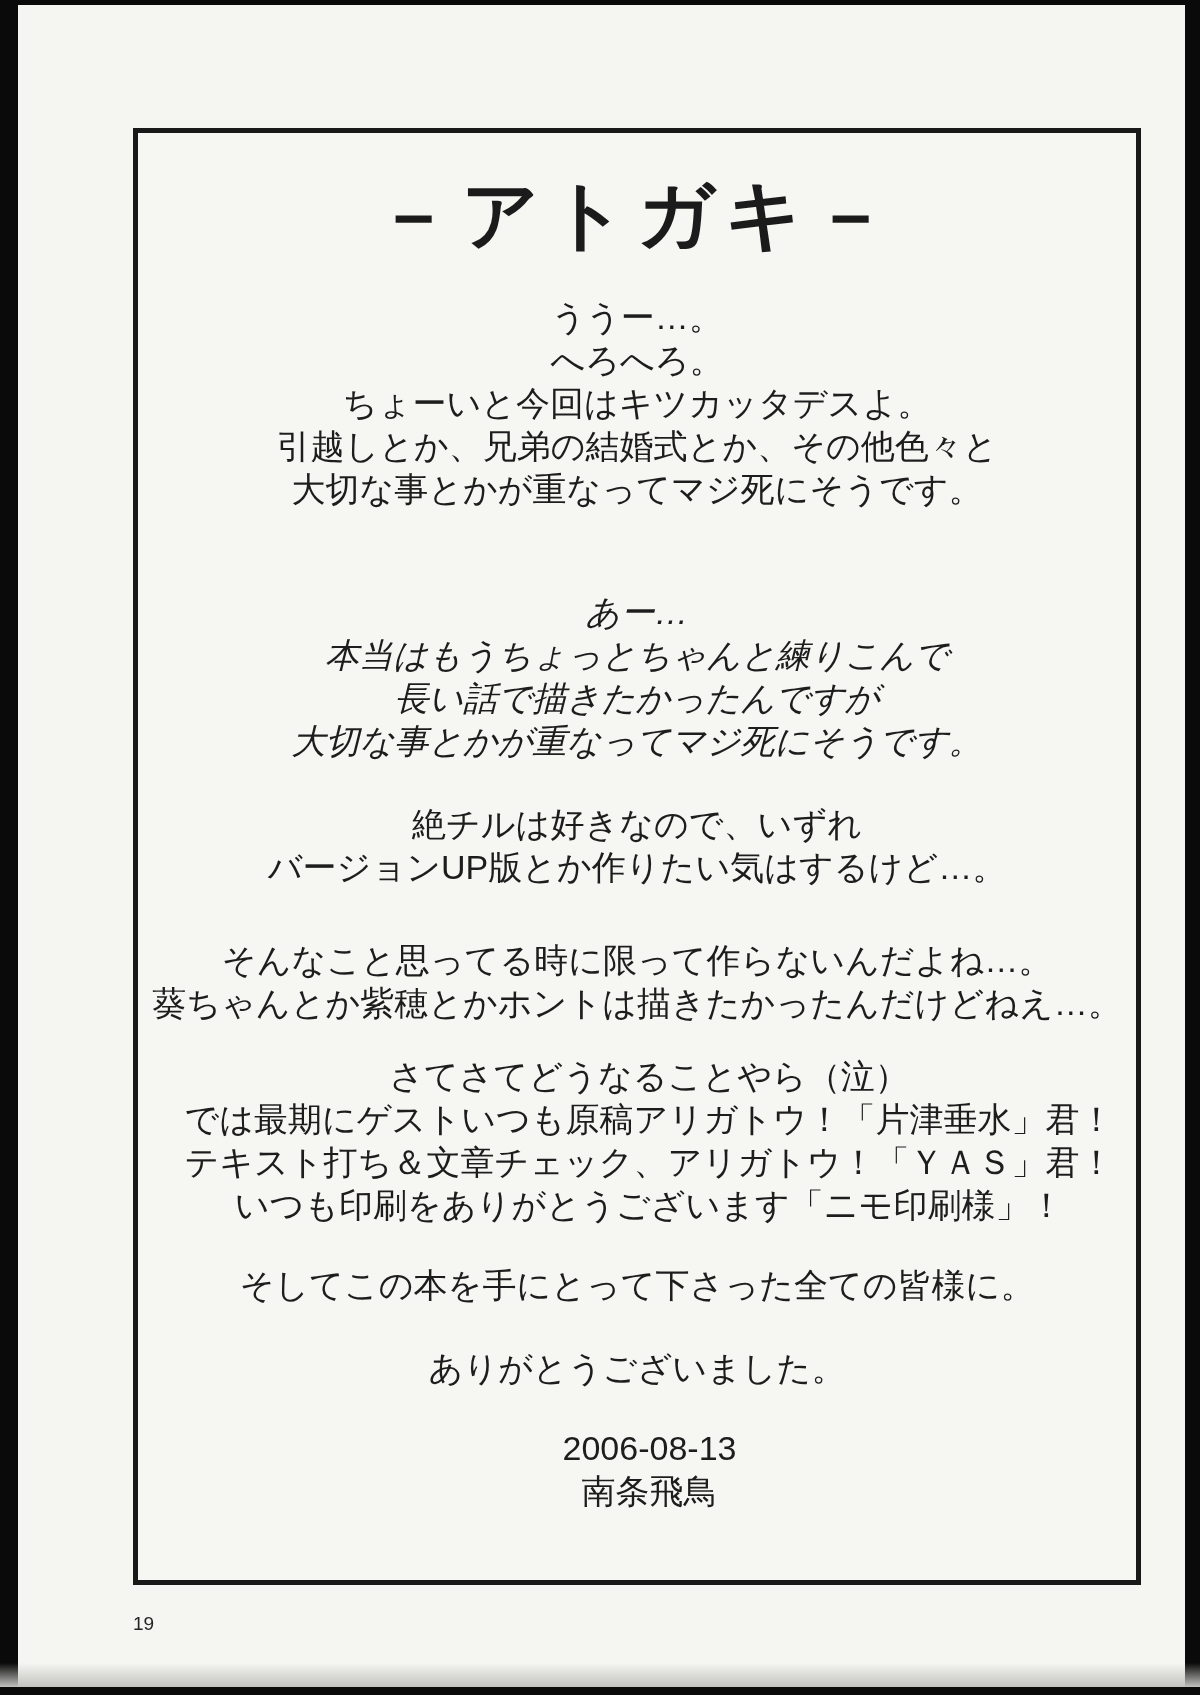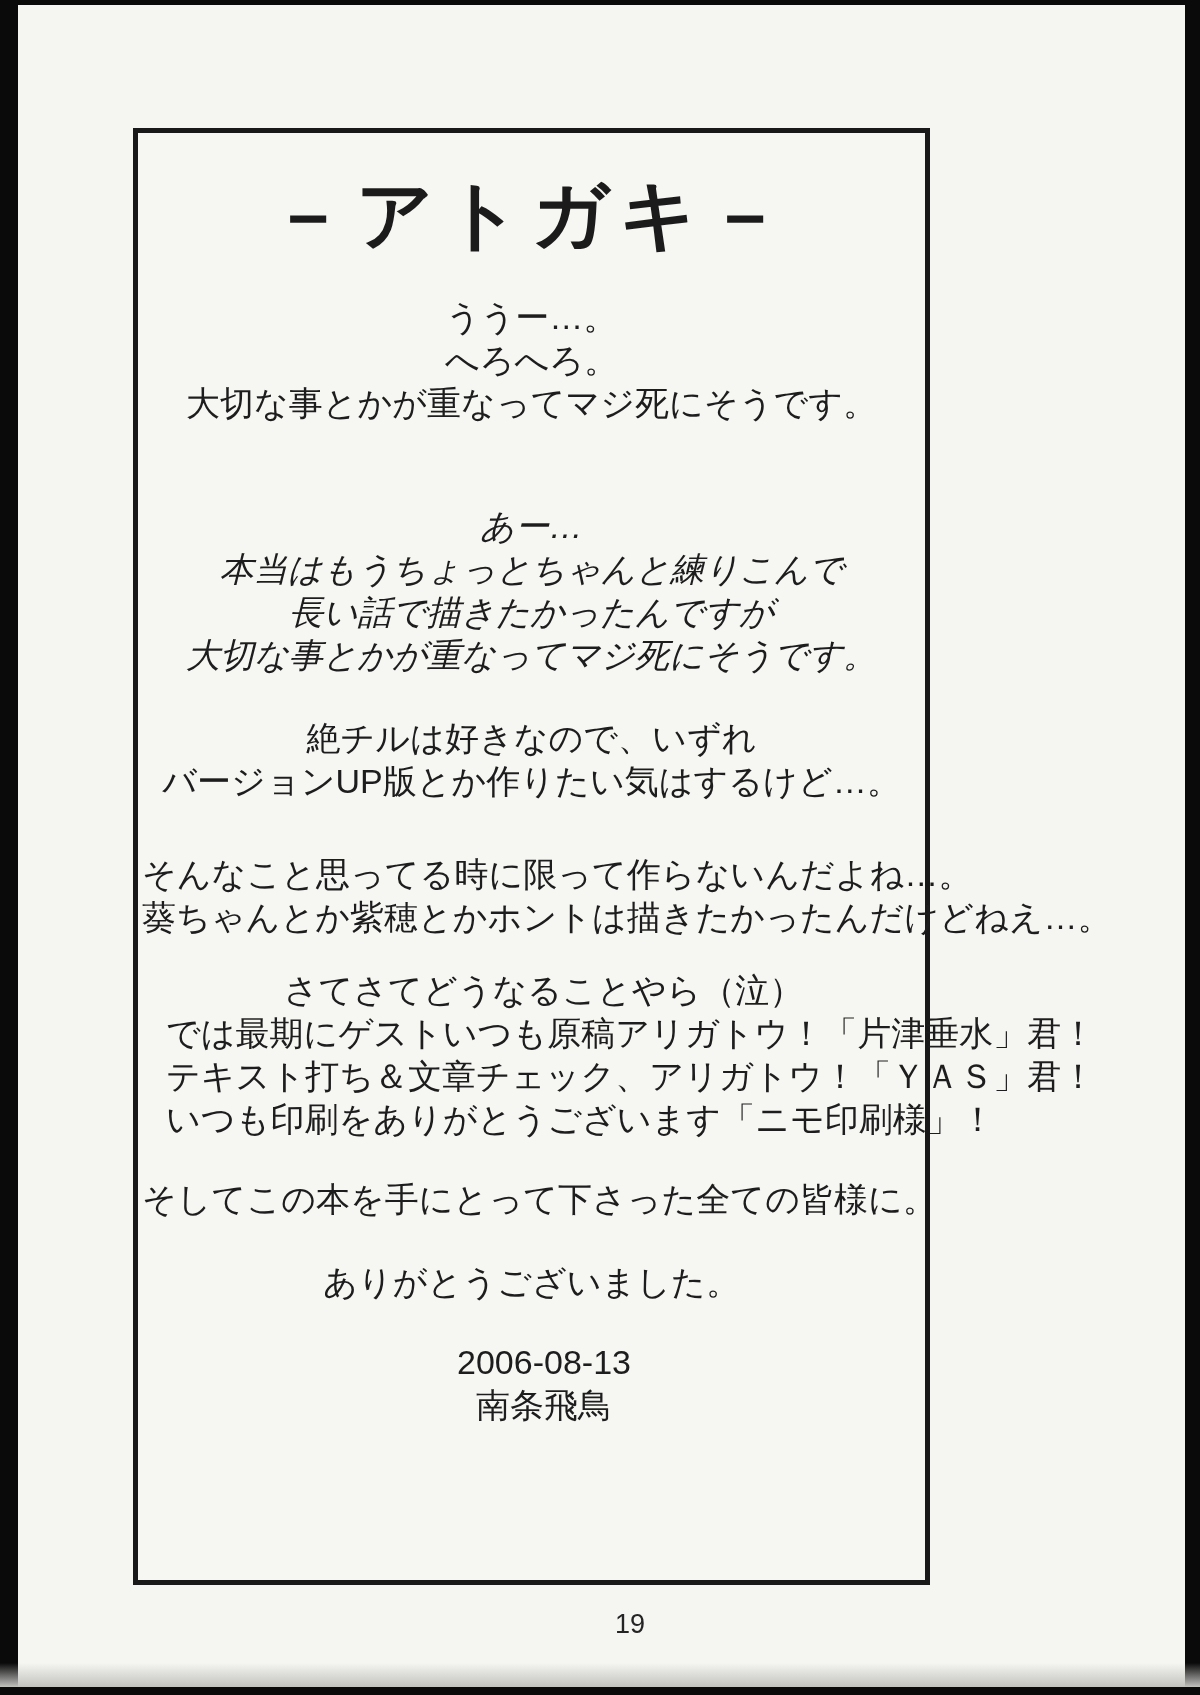--- a/index.html
+++ b/index.html
@@ -27,21 +27,21 @@
     left: 0; right: 0; bottom: 8px; height: 24px;
     background: linear-gradient(to bottom, rgba(245,245,242,0), #c2c2bf);
   }
 
   
   .frame {
     position: absolute;
     box-sizing: border-box;
     left: 133px;
     top: 128px;
-    width: 797px;
+    width: 1008px;
     height: 1457px;
     border: 5px solid #191919;
     background: #f6f6f3;
     text-align: center;
   }
 
   .title {
     margin: 30px 0 0 0;
     font-family: "Liberation Serif", "DejaVu Serif", serif;
     font-weight: 600;
@@ -64,42 +64,44 @@
     color: #1d1d1d;
   }
 
   .signature { margin-top: 37px; padding-left: 25px; }
 
   .page-number {
     position: absolute;
     left: 133px;
     width: 994px;
     top: 1608px;
-    text-align: center;
-    font-size: 27px;
+    text-align: left;
+    font-size: 19px;
     line-height: 32px;
     color: #242424;
   }
 </style>
 </head>
 <body>
 
 <div class="scan-edge left"></div>
 <div class="scan-edge top"></div>
 <div class="scan-edge right"></div>
 <div class="scan-shadow"></div>
 <div class="scan-edge bottom"></div>
 
 <div class="frame">
   <h1 class="title">－アトガキ－</h1>
 
   <div class="paragraphs">
       <div class="para" style="margin-top: 28px;">
         <div class="line">ううー…。</div>
         <div class="line">へろへろ。</div>
+        <div class="line">ちょーいと今回はキツカッタデスよ。</div>
+        <div class="line">引越しとか、兄弟の結婚式とか、その他色々と</div>
         <div class="line">大切な事とかが重なってマジ死にそうです。</div>
       </div>
       <div class="para" style="margin-top: 80px; font-style: italic;">
         <div class="line">あー…</div>
         <div class="line">本当はもうちょっとちゃんと練りこんで</div>
         <div class="line">長い話で描きたかったんですが</div>
         <div class="line">大切な事とかが重なってマジ死にそうです。</div>
       </div>
       <div class="para" style="margin-top: 40px;">
         <div class="line">絶チルは好きなので、いずれ</div>

